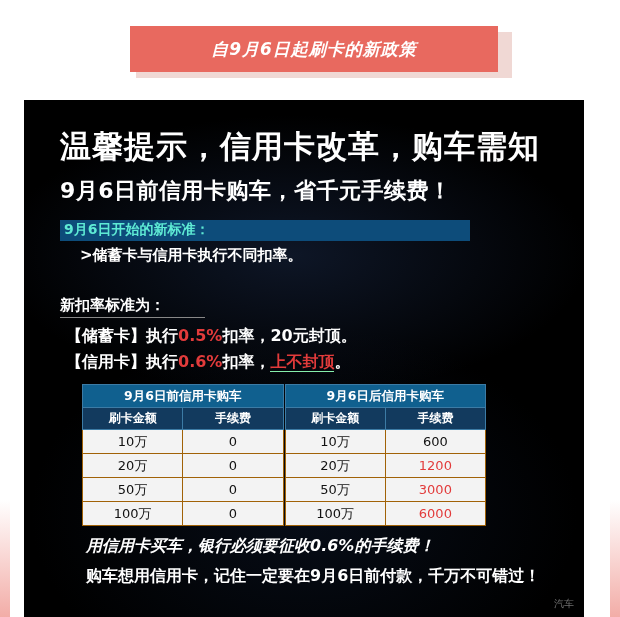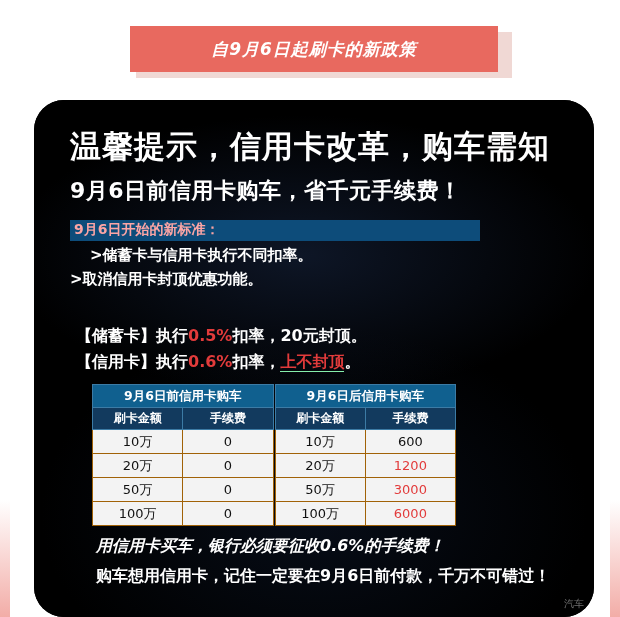--- a/index.html
+++ b/index.html
@@ -52,27 +52,26 @@
   .banner-text {
     color: #ffffff;
     font-size: 17px;
     font-weight: bold;
     letter-spacing: 1px;
     font-family: "DejaVu Sans", sans-serif;
   }
   
   .poster {
     position: absolute;
-    left: 34px;
+    left: 24px;
     top: 100px;
     width: 560px;
     height: 517px;
     background: #000000;
     overflow: hidden;
-    border-radius: 30px;
   }
   .poster-inner {
     position: absolute;
     left: 0; top: 0;
     width: 560px;
     height: 517px;
     background:
       radial-gradient(ellipse 420px 200px at 48% 30%, rgba(25,40,70,0.55) 0%, rgba(0,0,0,0) 70%),
       radial-gradient(ellipse 380px 260px at 50% 80%, rgba(14,26,48,0.5) 0%, rgba(0,0,0,0) 72%),
       #000000;
@@ -102,21 +101,21 @@
     left: 36px;
     top: 120px;
     width: 410px;
     height: 21px;
     background: #0d4c7a;
   }
   .hl-band-text {
     position: absolute;
     left: 4px;
     top: 1px;
-    color: #fca5a5;
+    color: #5eead4;
     font-size: 14px;
     font-weight: bold;
     white-space: nowrap;
   }
   .bullet {
     position: absolute;
     left: 36px;
     color: #ffffff;
     font-size: 15px;
     font-weight: bold;
@@ -149,21 +148,21 @@
   .red { color: #e23b3b; }
   .underline-red {
     color: #e23b3b;
     border-bottom: 1px solid #86efac;
   }
   
   .tables {
     position: absolute;
     left: 58px;
     top: 284px;
-    width: 364px;
+    width: 404px;
     height: 136px;
     display: flex;
     gap: 1px;
   }
   .tbl {
     width: 215px;
     border-collapse: collapse;
     table-layout: fixed;
   }
   .tbl .thead-main td {
@@ -246,22 +245,22 @@
     <div class="poster-inner"></div>
 
     <div class="headline">温馨提示，信用卡改革，购车需知</div>
     <div class="subline">9月6日前信用卡购车，省千元手续费！</div>
 
     <div class="hl-band">
       <span class="hl-band-text">9月6日开始的新标准：</span>
     </div>
 
     <div class="bullet b1">&gt;储蓄卡与信用卡执行不同扣率。</div>
-    <div class="bullet b2">&gt;取消信用卡封顶优惠功能。</div>
-
+
+    <div class="rule-title">新扣率标准为：</div>
 
     <div class="rule-line rl1">
       <span>【储蓄卡】执行</span><span class="red">0.5%</span><span>扣率，</span><span>20元封顶</span><span>。</span>
     </div>
 
     <div class="rule-line rl2">
       <span>【信用卡】执行</span><span class="red">0.6%</span><span>扣率，</span><span class="underline-red">上不封顶</span><span>。</span>
     </div>
 
     <div class="tables">

